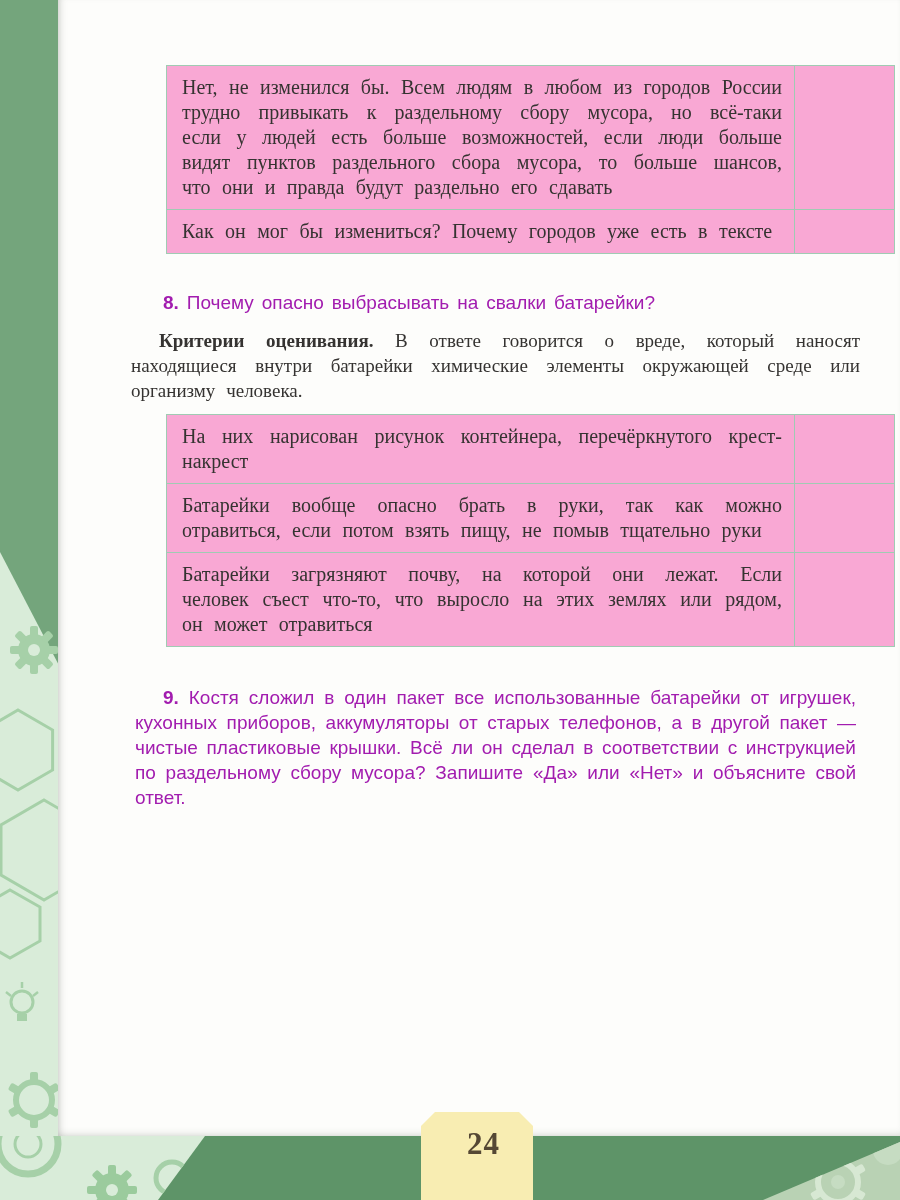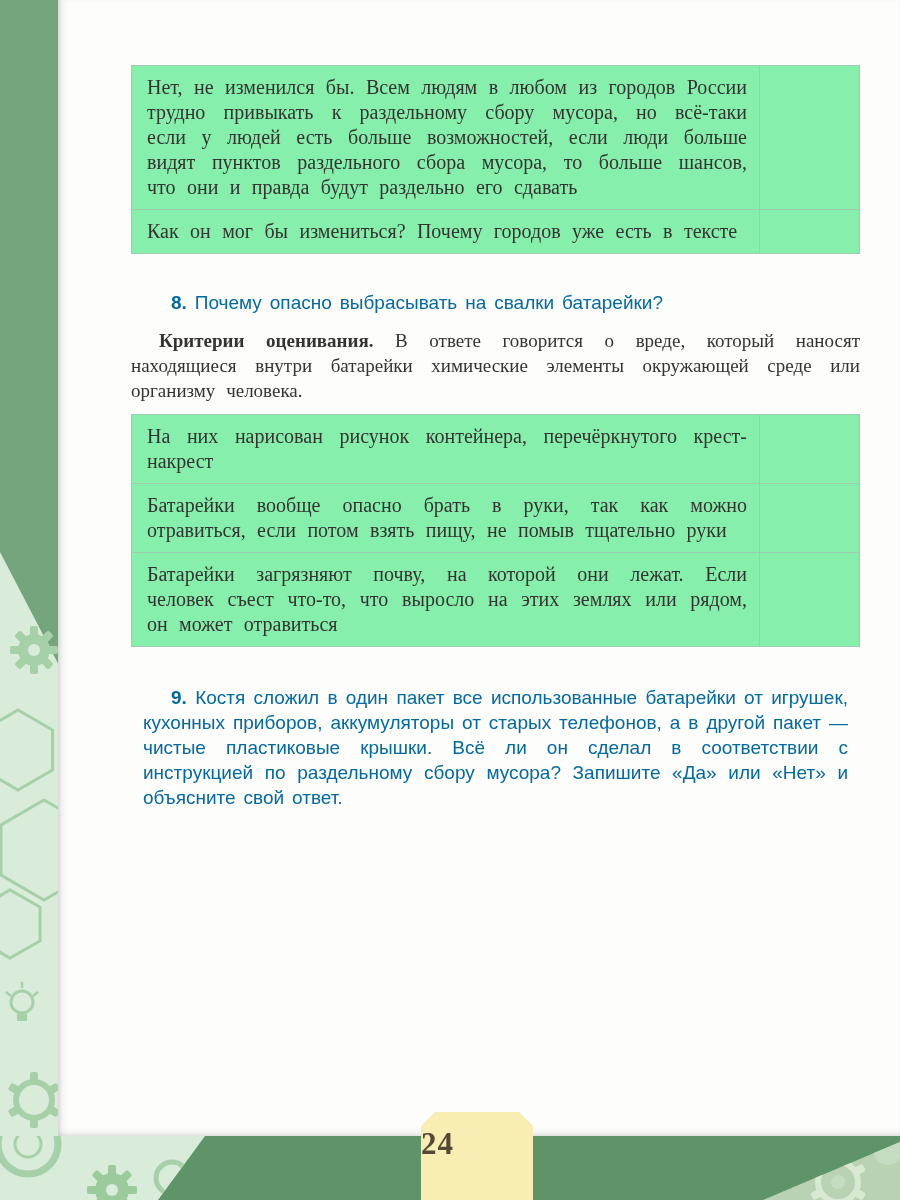--- a/index.html
+++ b/index.html
@@ -44,44 +44,45 @@
     background:#fdfdfb;
     box-shadow:inset 7px 0 9px -7px rgba(60,70,60,.35), inset 0 -6px 8px -6px rgba(60,70,60,.25);
     padding:0 40px 0 73px;box-sizing:border-box;
     z-index:2;overflow:hidden;
   }
   
   .page-tag{
     position:absolute;left:421px;top:1112px;width:125px;height:88px;
     background:#f8edb2;
     clip-path:polygon(0 100%,0 14px,14px 0,98px 0,112px 14px,112px 100%);
-    z-index:4;text-align:left;
+    z-index:4;text-align:center;
   }
   .page-tag .num{
     display:inline-block;margin-top:16px;
     font:bold 31px/1 "Liberation Serif","DejaVu Serif",serif;
     color:#554834;letter-spacing:1px;
   }
   
   .serif-par{
     font-size:19px;line-height:25px;
     text-align:justify;word-spacing:.32em;
     margin:0;
   }
   .indent{text-indent:28px;}
   .q-par{
     font-family:"Liberation Sans","DejaVu Sans",sans-serif;
-    font-size:19px;line-height:25px;color:#0369a1;
-    text-align:justify;word-spacing:.14em;margin:12px;
+    font-size:19px;line-height:25px;color:#a21caf;
+    text-align:justify;word-spacing:.14em;margin:4px;
   }
   b.lead{font-weight:bold;}
   
   table.qtable{
     width:100%;border-collapse:collapse;table-layout:fixed;
-    background:#86efac;
+    background:#f9a8d4;
+    margin-left:35px;
   }
   table.qtable td{
     border:1px solid #a0cbb3;
     vertical-align:top;
     padding:9px 12px 9px 15px;
     font-size:20px;line-height:25px;
     text-align:justify;word-spacing:.32em;
   }
   td.answer-cell{width:72px;padding:0;}
   

